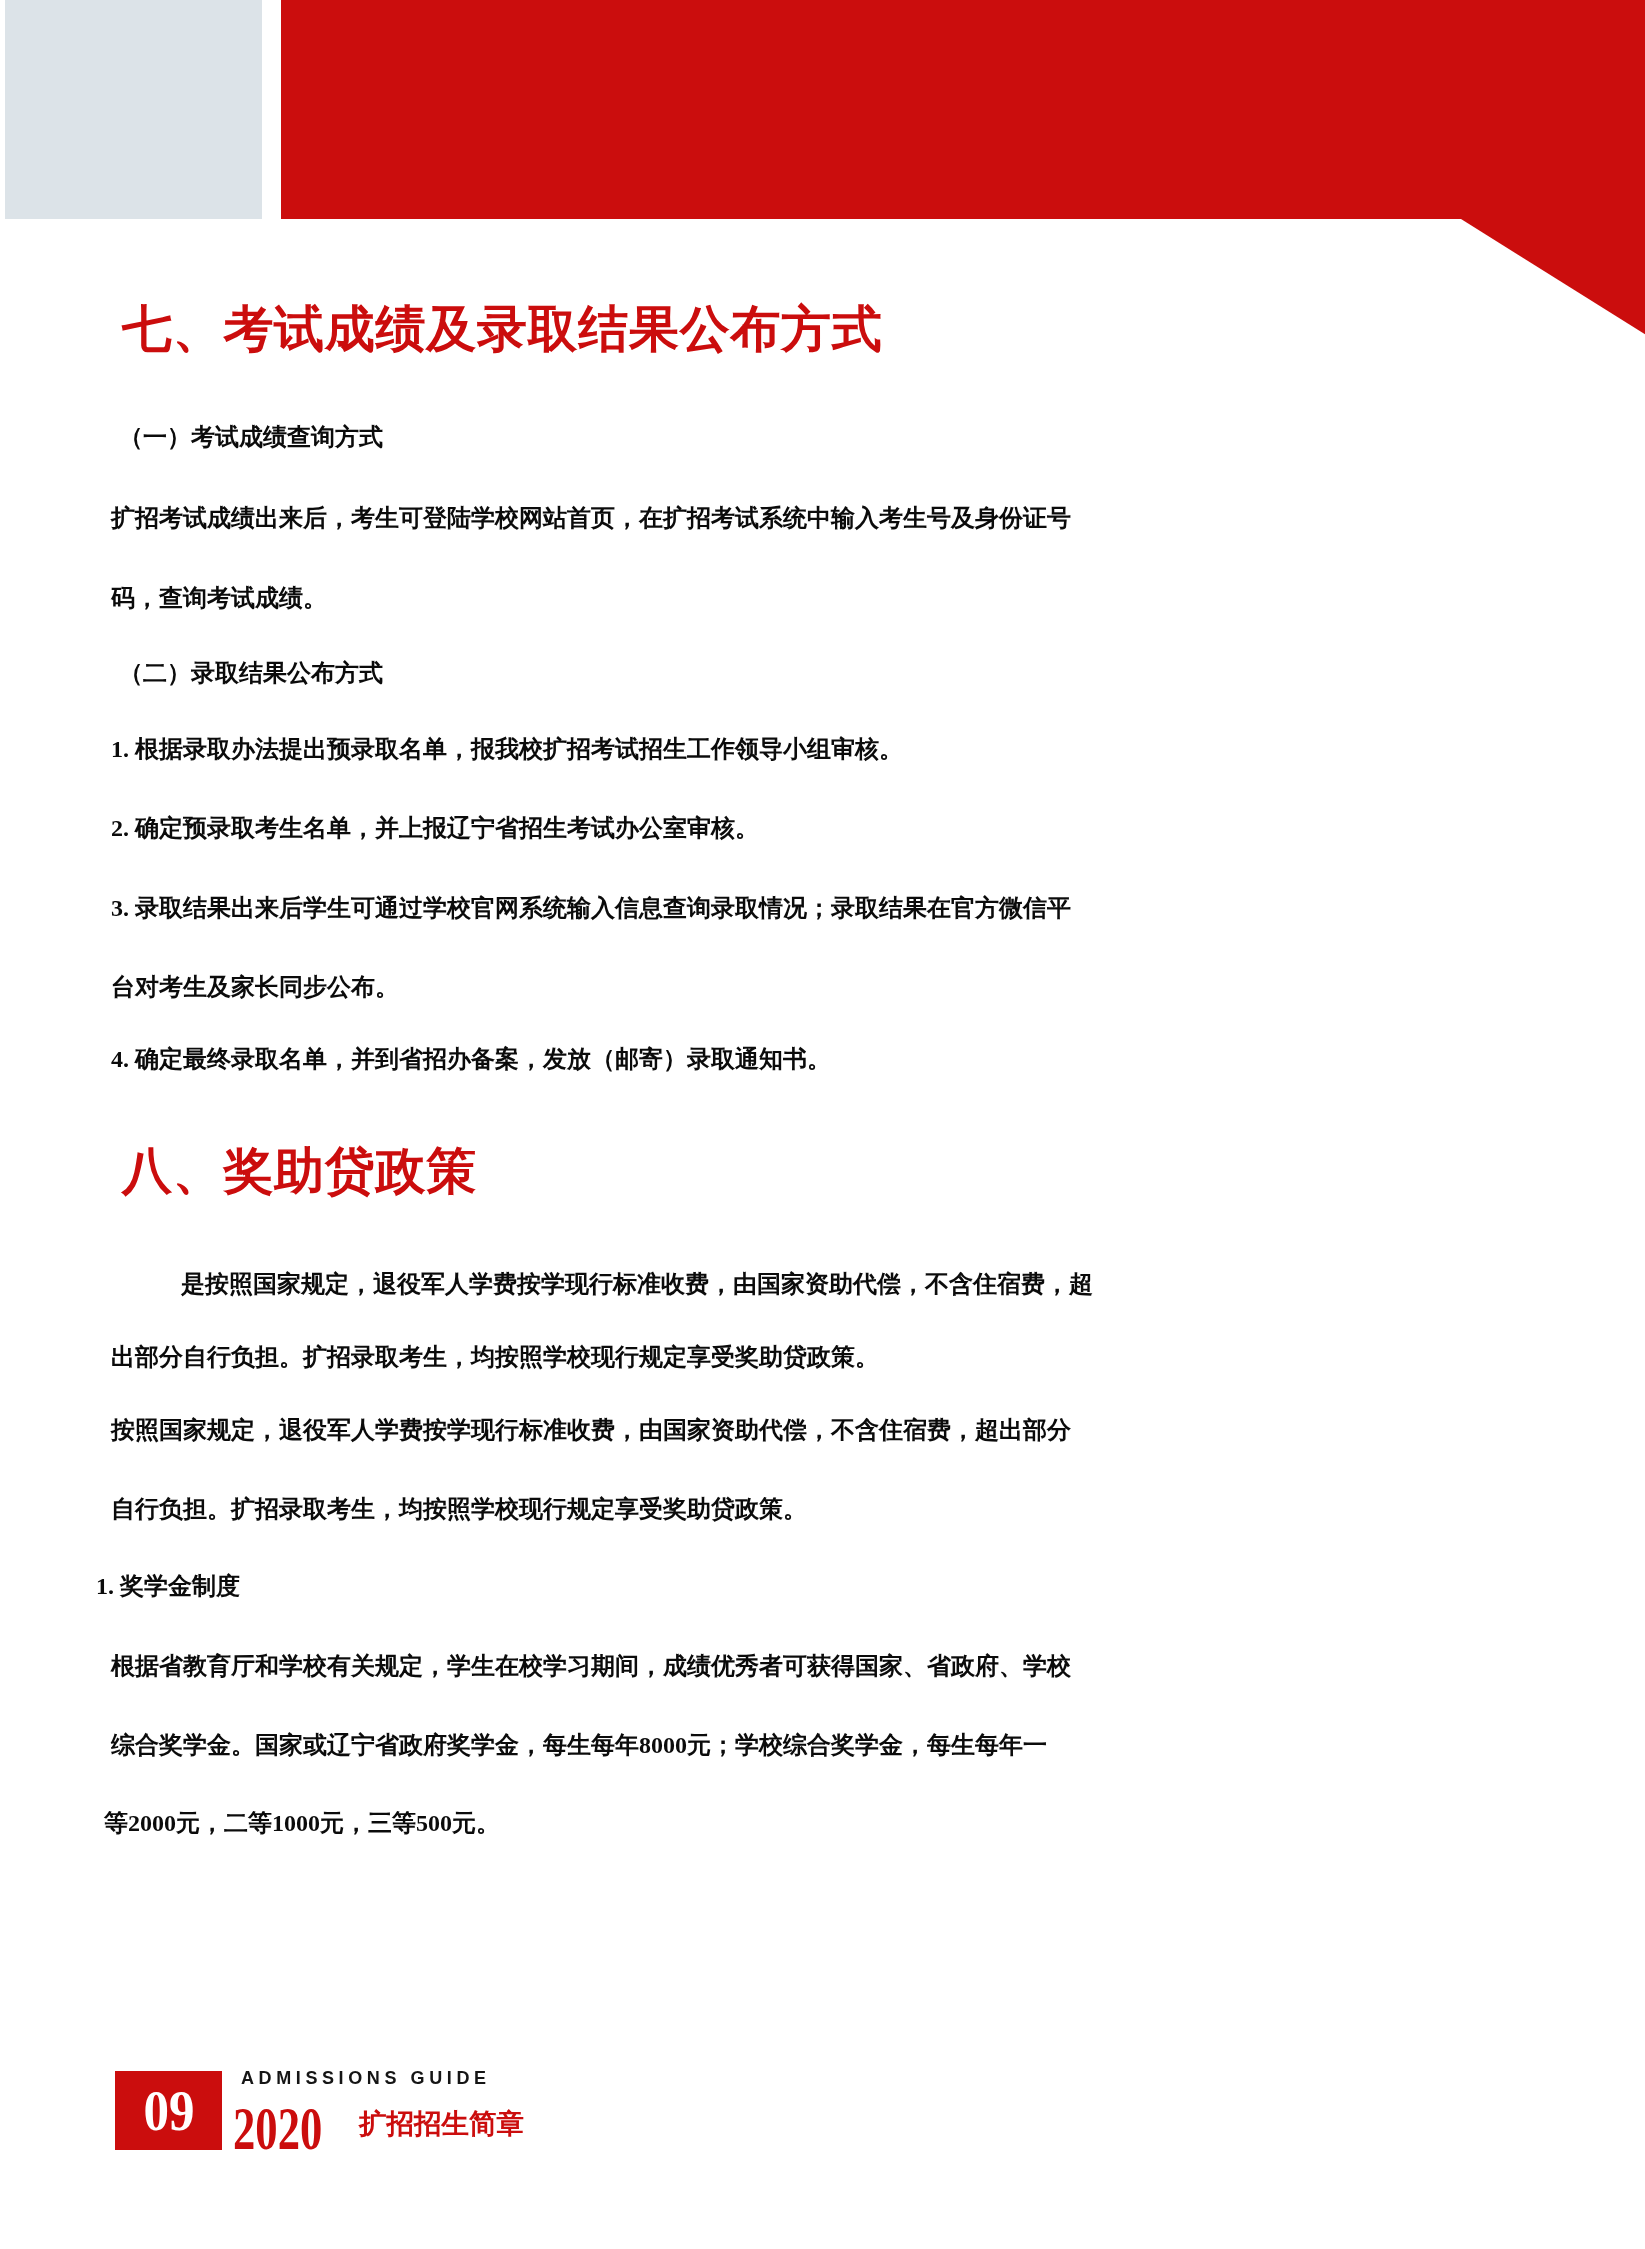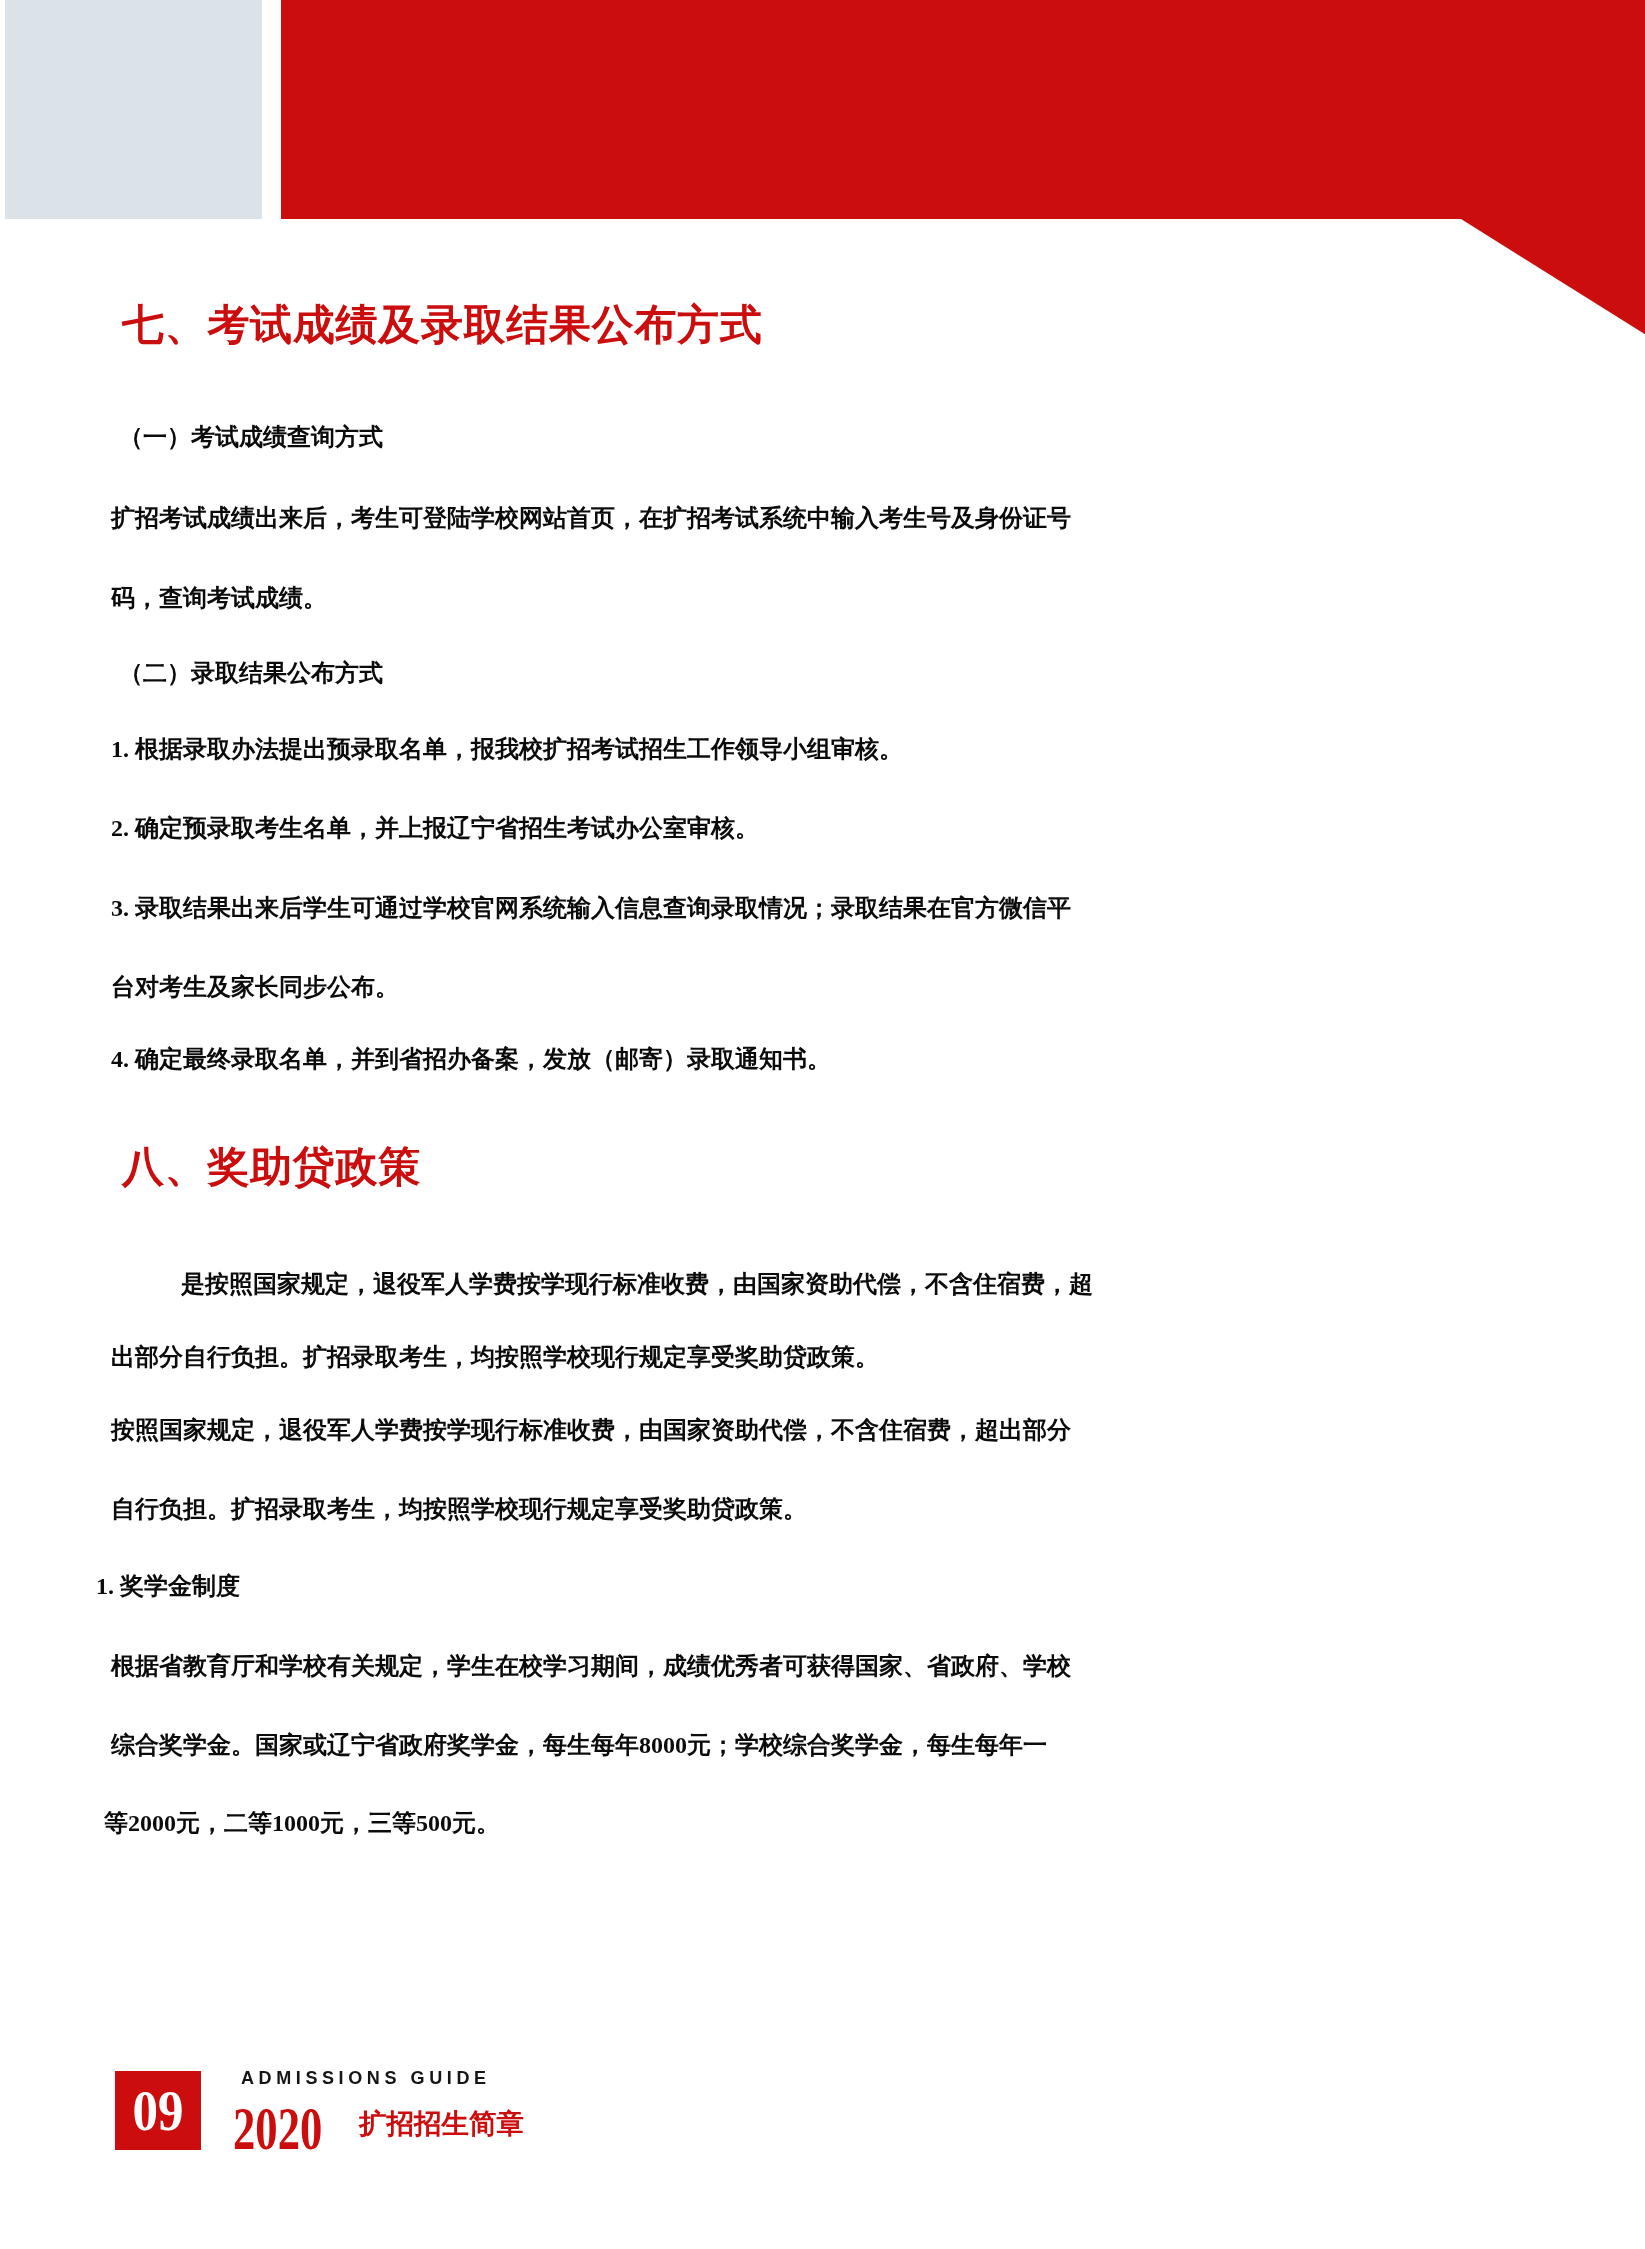--- a/index.html
+++ b/index.html
@@ -29,27 +29,27 @@
   .t {
     position: absolute;
     font-weight: bold;
     color: #0b0b0b;
     font-size: 24px;
     line-height: 1.1;
     white-space: nowrap;
     letter-spacing: 0px;
   }
   .sec-head {
-    font-size: 42px;
+    font-size: 50px;
     color: #cb0d0d;
     letter-spacing: 0.7px;
   }
   
   .page-num-box {
-    position: absolute; left: 115px; top: 2071px; width: 86px; height: 79px;
+    position: absolute; left: 115px; top: 2071px; width: 107px; height: 79px;
     background: #cb0d0d;
     display: flex; align-items: center; justify-content: center;
   }
   .page-num {
     color: #ffffff; font-weight: bold; font-size: 58px; line-height: 1;
     transform: scaleX(0.88); transform-origin: center;
     font-family: "Liberation Serif", "DejaVu Serif", serif;
   }
   .kicker {
     position: absolute; left: 241px; top: 2068px;

